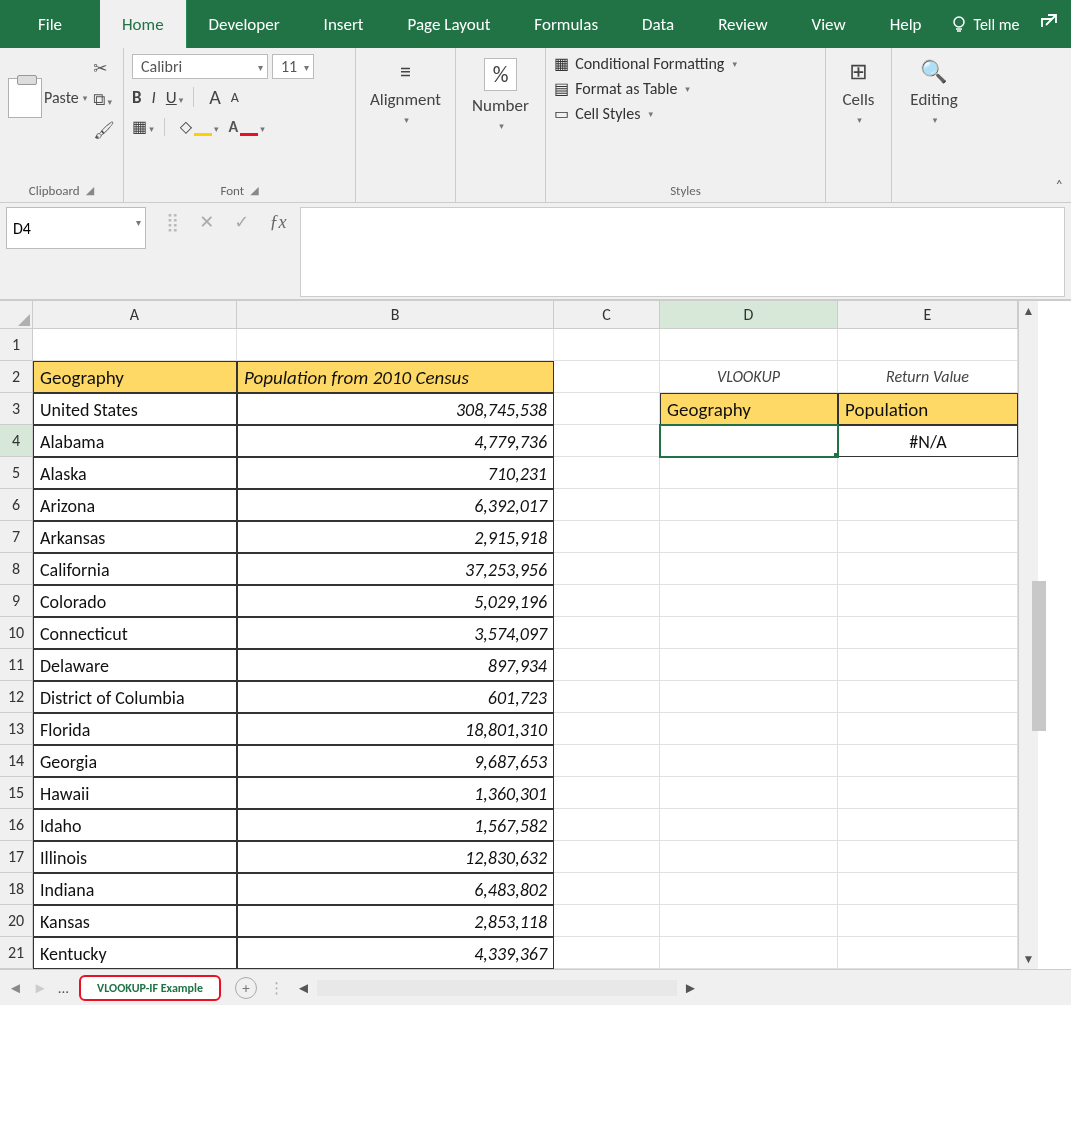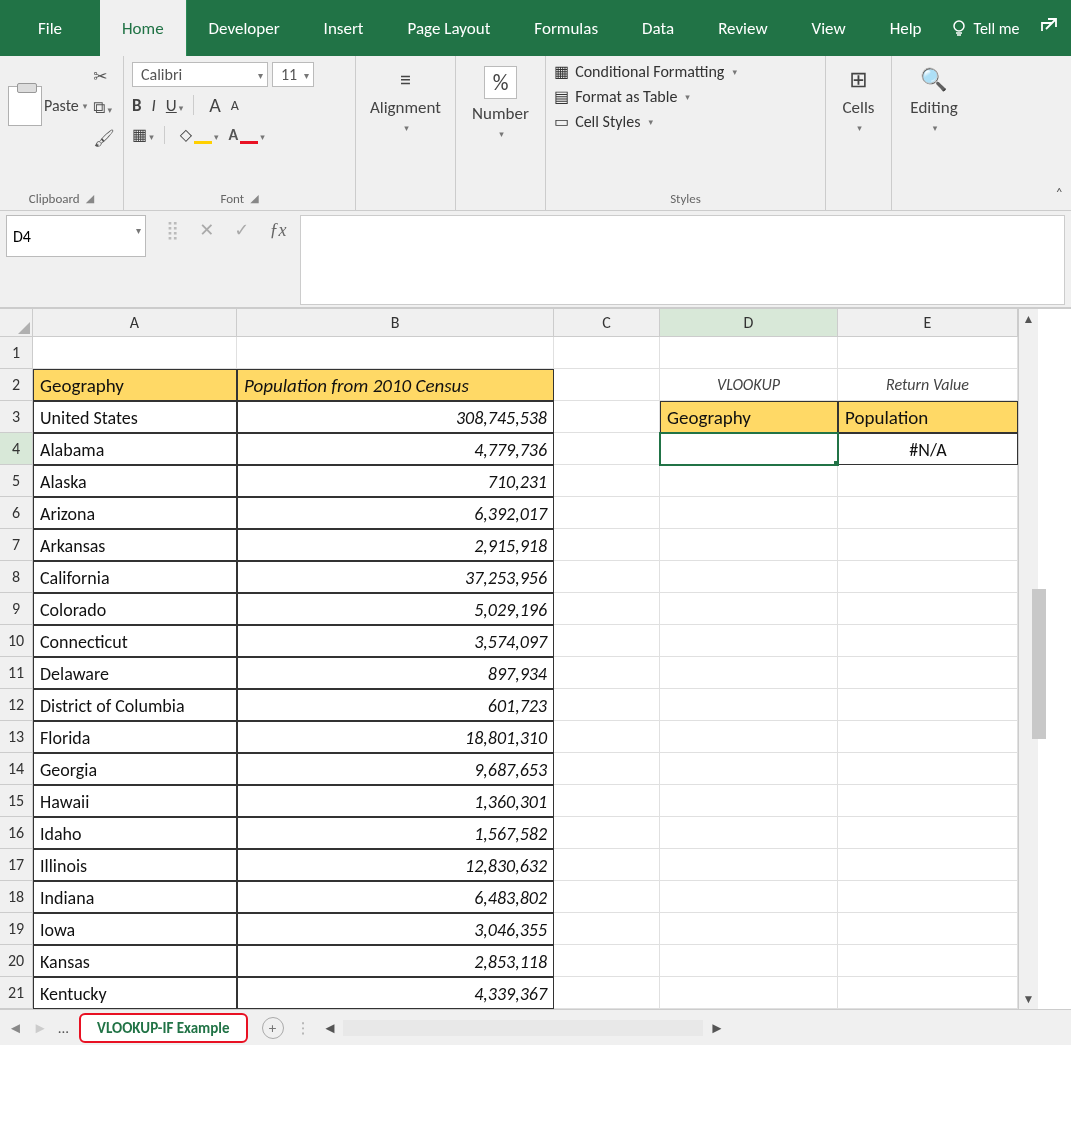--- a/index.html
+++ b/index.html
@@ -1,19 +1,19 @@
 <!DOCTYPE html>
 <html><head>
 <meta charset="utf-8">
 <style>
 * { box-sizing: border-box; margin: 0; padding: 0; }
 body { font-family: "Segoe UI", Calibri, sans-serif; font-size: 14px; background: #fff; width: 1071px; }
 
 
-.titlebar { background: #217346; height: 56px; display: flex; align-items: stretch; color: #fff; }
+.titlebar { background: #217346; height: 48px; display: flex; align-items: stretch; color: #fff; }
 .titlebar .file { width: 100px; display: flex; align-items: center; justify-content: center; font-size: 17px; }
 .tabs { display: flex; align-items: stretch; }
 .tab { display: flex; align-items: center; padding: 0 22px; font-size: 17px; cursor: pointer; }
 .tab.active { background: #f0f0f0; color: #217346; }
 .tab.sep { border-right: 1px solid #2a8a56; }
 .tellme { display: flex; align-items: center; margin-left: 6px; gap: 6px; font-size: 16px; }
 .titlebar .spacer { flex: 1; }
 .share { width: 44px; display: flex; align-items: center; justify-content: center; }
 
 
@@ -76,21 +76,21 @@
 .na{text-align:center;}
 .vscroll { width:20px; background:#f0f0f0; border-left:1px solid #ccc; display:flex; flex-direction:column; align-items:center;}
 .vscroll .arr{height:20px;line-height:20px;font-size:12px;color:#555;}
 .vscroll .track{flex:1;background:#f0f0f0;position:relative;}
 .vscroll .thumb{position:absolute;top:260px;left:3px;width:14px;height:150px;background:#c8c8c8;}
 
 
 .sheetbar { height:36px; background:#f0f0f0; border-top:1px solid #ccc; display:flex; align-items:center; font-size:15px; color:#555; padding:0 8px; position:relative;}
 .sheetnav{display:flex;gap:10px;color:#888;}
 .dots{margin:0 10px;color:#555;}
-.sheet-tab { padding:4px 16px; background:#fff; border:2px solid #e81123; border-radius:6px; color:#217346; font-weight:600; font-size:15px;}
+.sheet-tab { padding:4px 16px; background:#fff; border:2px solid #e81123; border-radius:6px; color:#217346; font-weight:600; font-size:12px;}
 .addsheet{margin-left:14px;width:22px;height:22px;border:1px solid #aaa;border-radius:50%;text-align:center;line-height:20px;color:#777;}
 .hscroll{display:flex;align-items:center;gap:6px;}
 .hscroll .track{width:360px;height:16px;background:#e8e8e8;position:relative;}
 .grip{color:#aaa;margin:0 12px;}
 svg{display:block;}
 </style>
 </head>
 <body>
 
 <div class="titlebar">
@@ -395,28 +395,20 @@
         </div>
         <div class="row">
           <div class="rowhead">18</div>
           <div class="cell cA data-cellA">Indiana</div>
           <div class="cell cB data-cellB">6,483,802</div>
           <div class="cell cC"></div>
           <div class="cell cD"></div>
           <div class="cell cE"></div>
         </div>
         <div class="row">
-          <div class="rowhead">19</div>
-          <div class="cell cA data-cellA">Iowa</div>
-          <div class="cell cB data-cellB">3,046,355</div>
-          <div class="cell cC"></div>
-          <div class="cell cD"></div>
-          <div class="cell cE"></div>
-        </div>
-        <div class="row">
           <div class="rowhead">20</div>
           <div class="cell cA data-cellA">Kansas</div>
           <div class="cell cB data-cellB">2,853,118</div>
           <div class="cell cC"></div>
           <div class="cell cD"></div>
           <div class="cell cE"></div>
         </div>
         <div class="row">
           <div class="rowhead">21</div>
           <div class="cell cA data-cellA">Kentucky</div>

